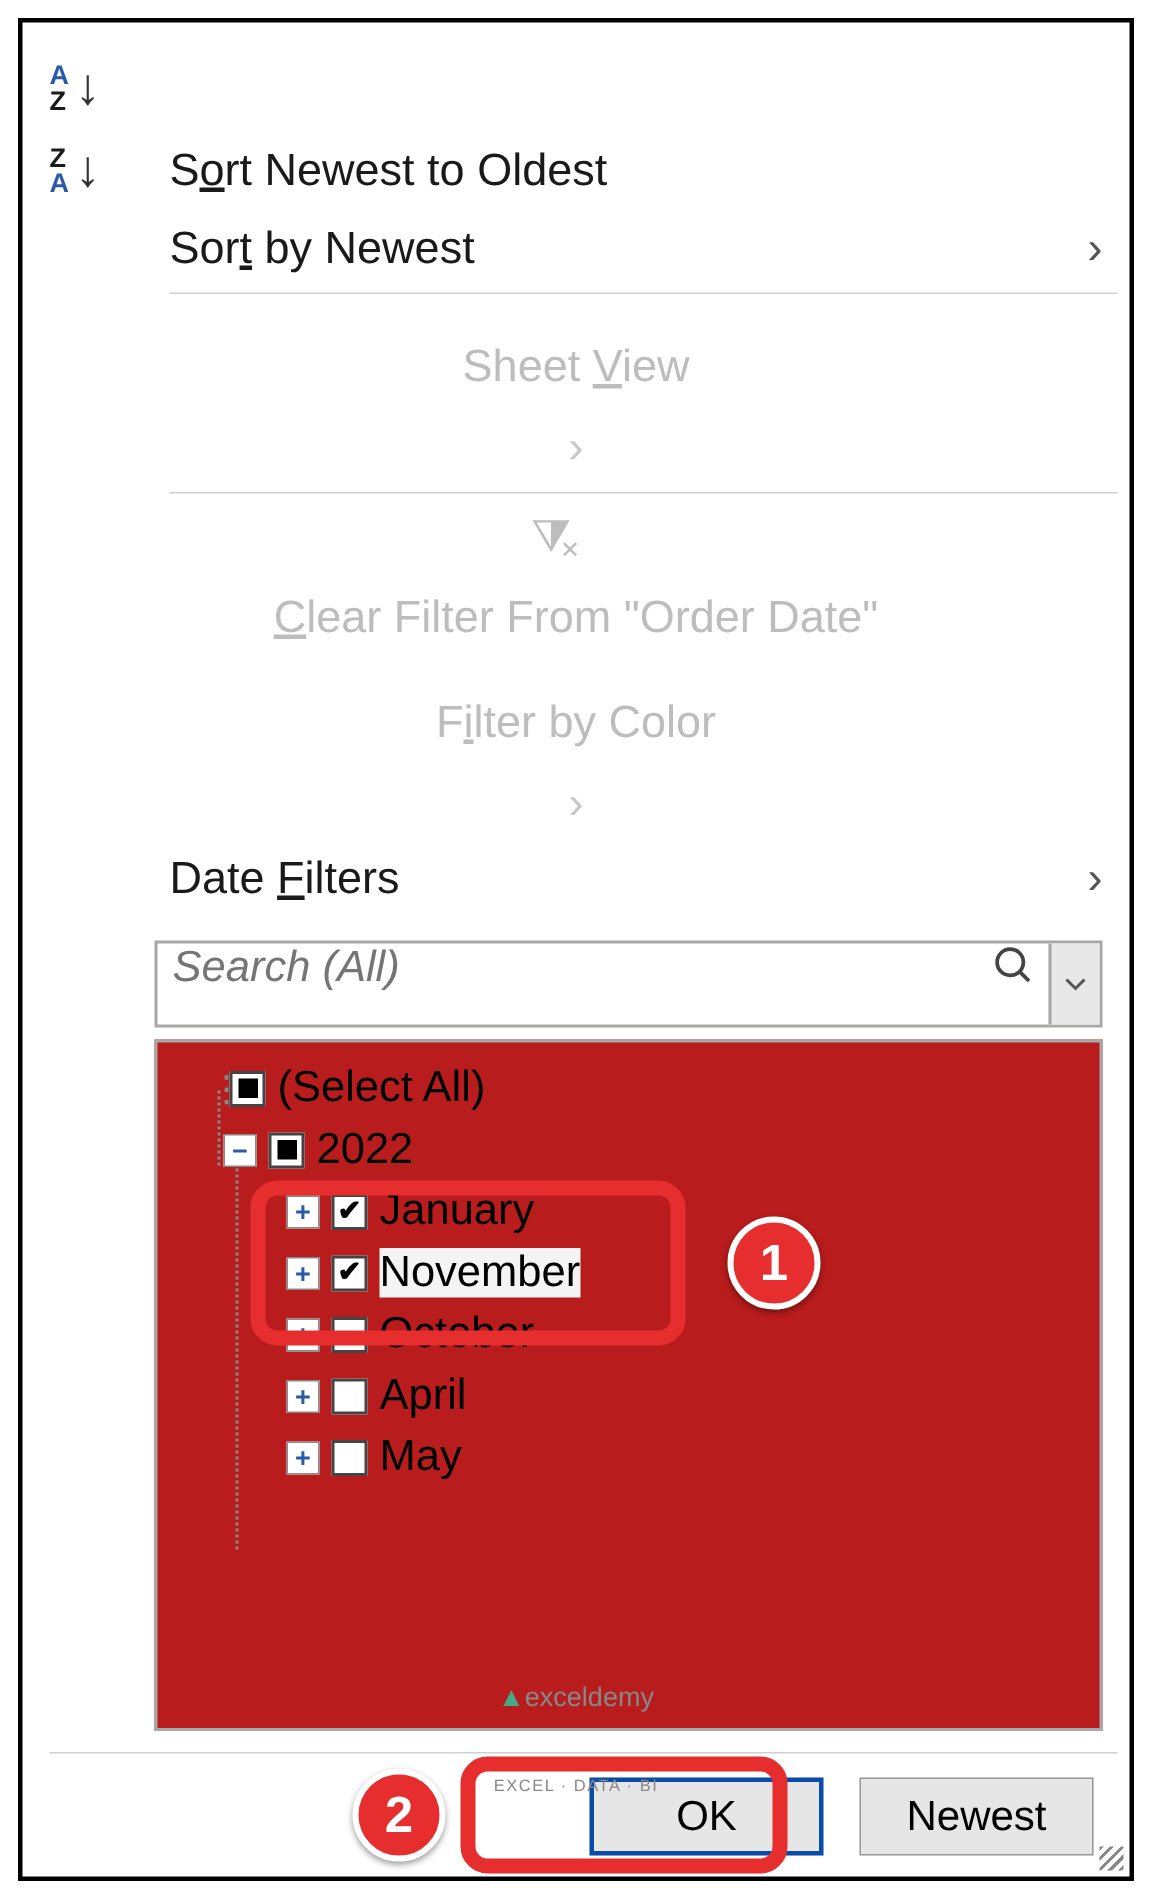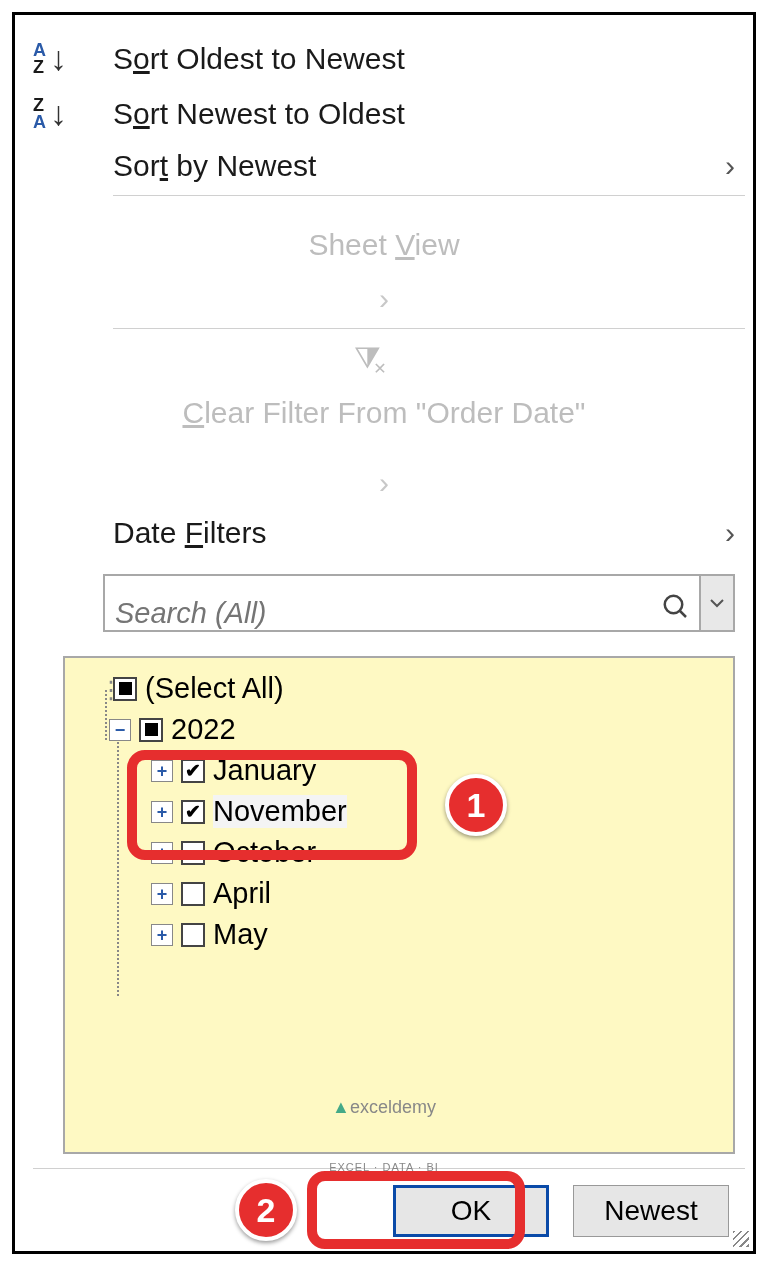--- a/index.html
+++ b/index.html
@@ -42,24 +42,24 @@
   color: #555;
 }
 .chev.disabled { color: #c8c8c8; }
 .hr {
   border-top: 1px solid #d0d0d0;
   margin: 4px 0 4px 90px;
 }
 .under { text-decoration: underline; }
 .searchbox {
   display: flex;
-  align-items: flex-end;
+  align-items: flex-start;
   border: 2px solid #a8a8a8;
   background: #fff;
-  margin: 16px 10px 24px 80px;
+  margin: 16px 10px 8px 80px;
   height: 58px;
 }
 .searchbox input {
   flex: 1;
   border: none;
   outline: none;
   font-size: 29px;
   color: #999;
   padding: 0 10px;
   font-style: italic;
@@ -74,26 +74,26 @@
   width: 34px;
   height: 100%;
   border-left: 2px solid #a8a8a8;
   background: #e8e8e8;
   display: flex;
   align-items: center;
   justify-content: center;
 }
 .treebox {
   border: 2px solid #a8a8a8;
-  margin: 0 10px 10px 40px;
+  margin: 0 10px 10px 80px;
   flex: 1;
   padding: 10px 6px;
   position: relative;
   overflow: hidden;
-  background: #fef9c3;
+  background: #b91c1c;
 }
 .tree-node {
   display: flex;
   align-items: center;
   font-size: 29px;
   padding: 4px 0;
 }
 .exp {
   width: 22px; height: 22px;
   border: 1px solid #888;
@@ -163,21 +163,21 @@
   font-size: 28px;
   display: flex;
   align-items: center;
   justify-content: center;
 }
 .btn.primary {
   border: 3px solid #0a4aa8;
 }
 .watermark {
   position:absolute;
-  bottom:78px; left:50%;
+  bottom:54px; left:50%;
   transform:translateX(-50%);
   font-size:18px;
   color:#888;
   text-align:center;
 }
 .watermark .sub{font-size:11px;letter-spacing:1px;margin-top:43px;}
 .az-icon {
   display:inline-flex;flex-direction:row;align-items:center;
 }
 .az-stack{display:inline-flex;flex-direction:column;line-height:0.9;font-weight:bold;font-size:18px;}
@@ -205,23 +205,20 @@
   <div class="menu-item">
     <span class="icon-slot">
       <span class="az-icon">
         <span class="az-stack">
             <span class="a">A</span>
             <span>Z</span>
           </span>
         <span class="az-arrow">↓</span>
       </span>
     </span>
-    <span class="label">
-      <span>S</span><span class="under">o</span><span>rt Oldest to Newest</span>
-    </span>
   </div>
 
   <div class="menu-item">
     <span class="icon-slot">
       <span class="az-icon">
         <span class="az-stack">
             <span>Z</span>
             <span class="a">A</span>
           </span>
         <span class="az-arrow">↓</span>
@@ -254,20 +251,23 @@
     <span class="icon-slot">
       <span class="funnel">⧩</span>
     </span>
     <span class="label">
       <span class="under">C</span><span>lear Filter From "Order Date"</span>
     </span>
   </div>
 
   <div class="menu-item disabled">
     <span class="icon-slot"></span>
+    <span class="label">
+      <span>F</span><span class="under">i</span><span>lter by Color</span>
+    </span>
     <span class="chev disabled">›</span>
   </div>
 
   <div class="menu-item">
     <span class="icon-slot"></span>
     <span class="label">
       <span>Date </span><span class="under">F</span><span>ilters</span>
     </span>
     <span class="chev">›</span>
   </div>

